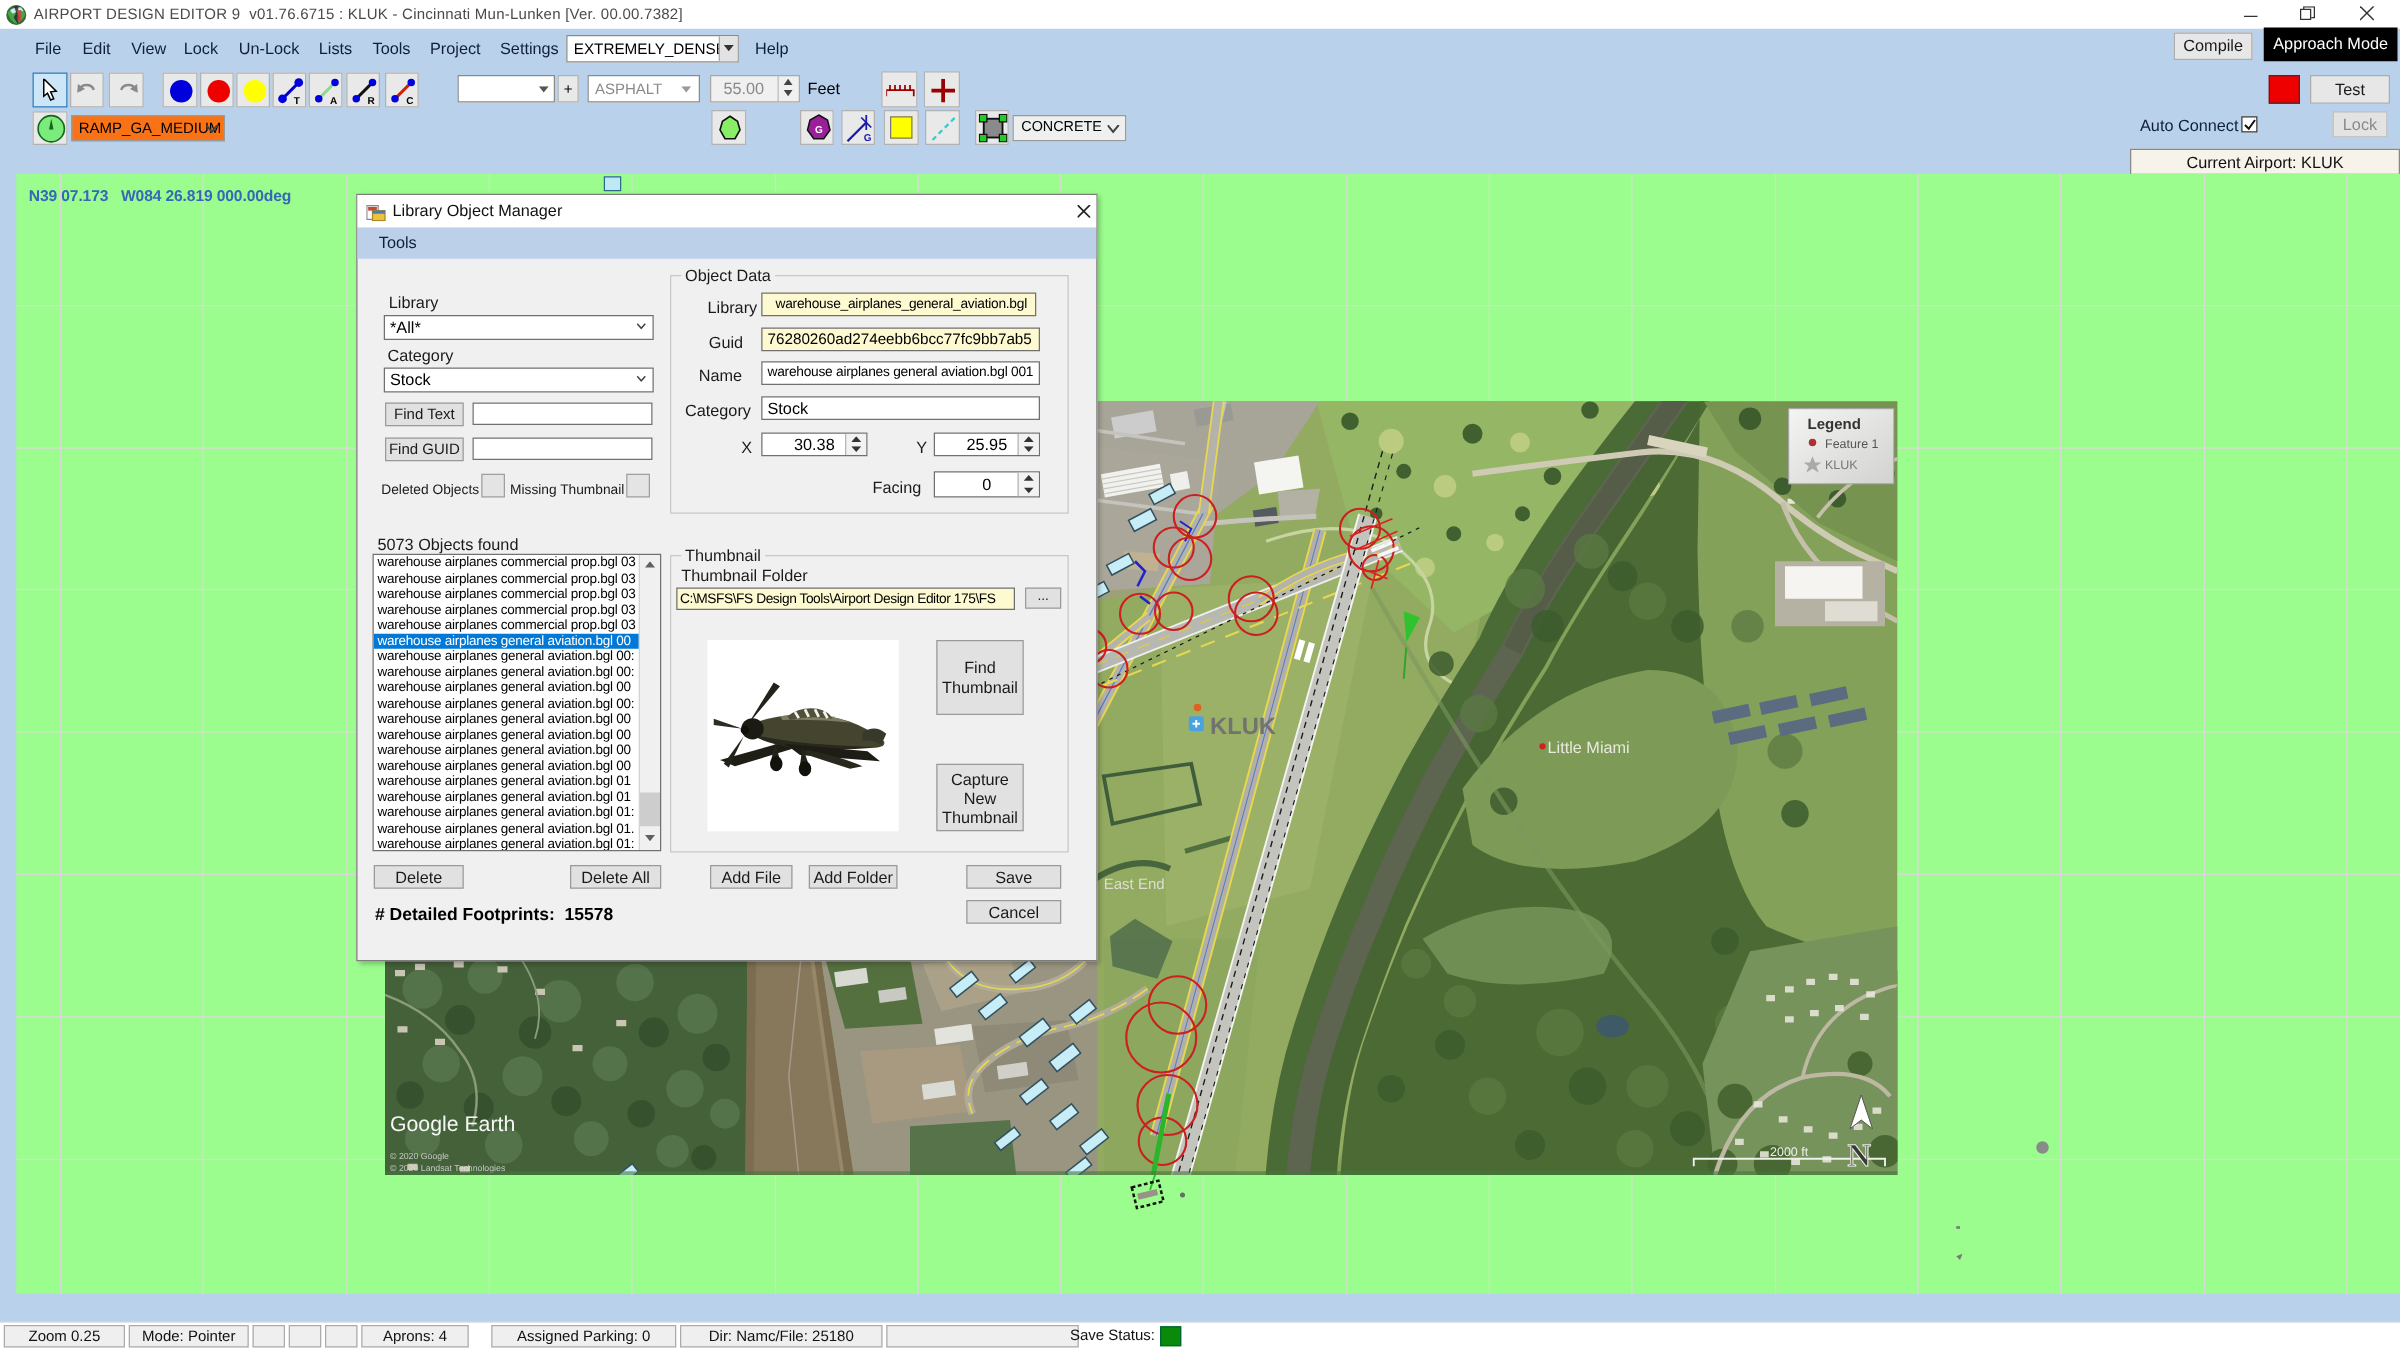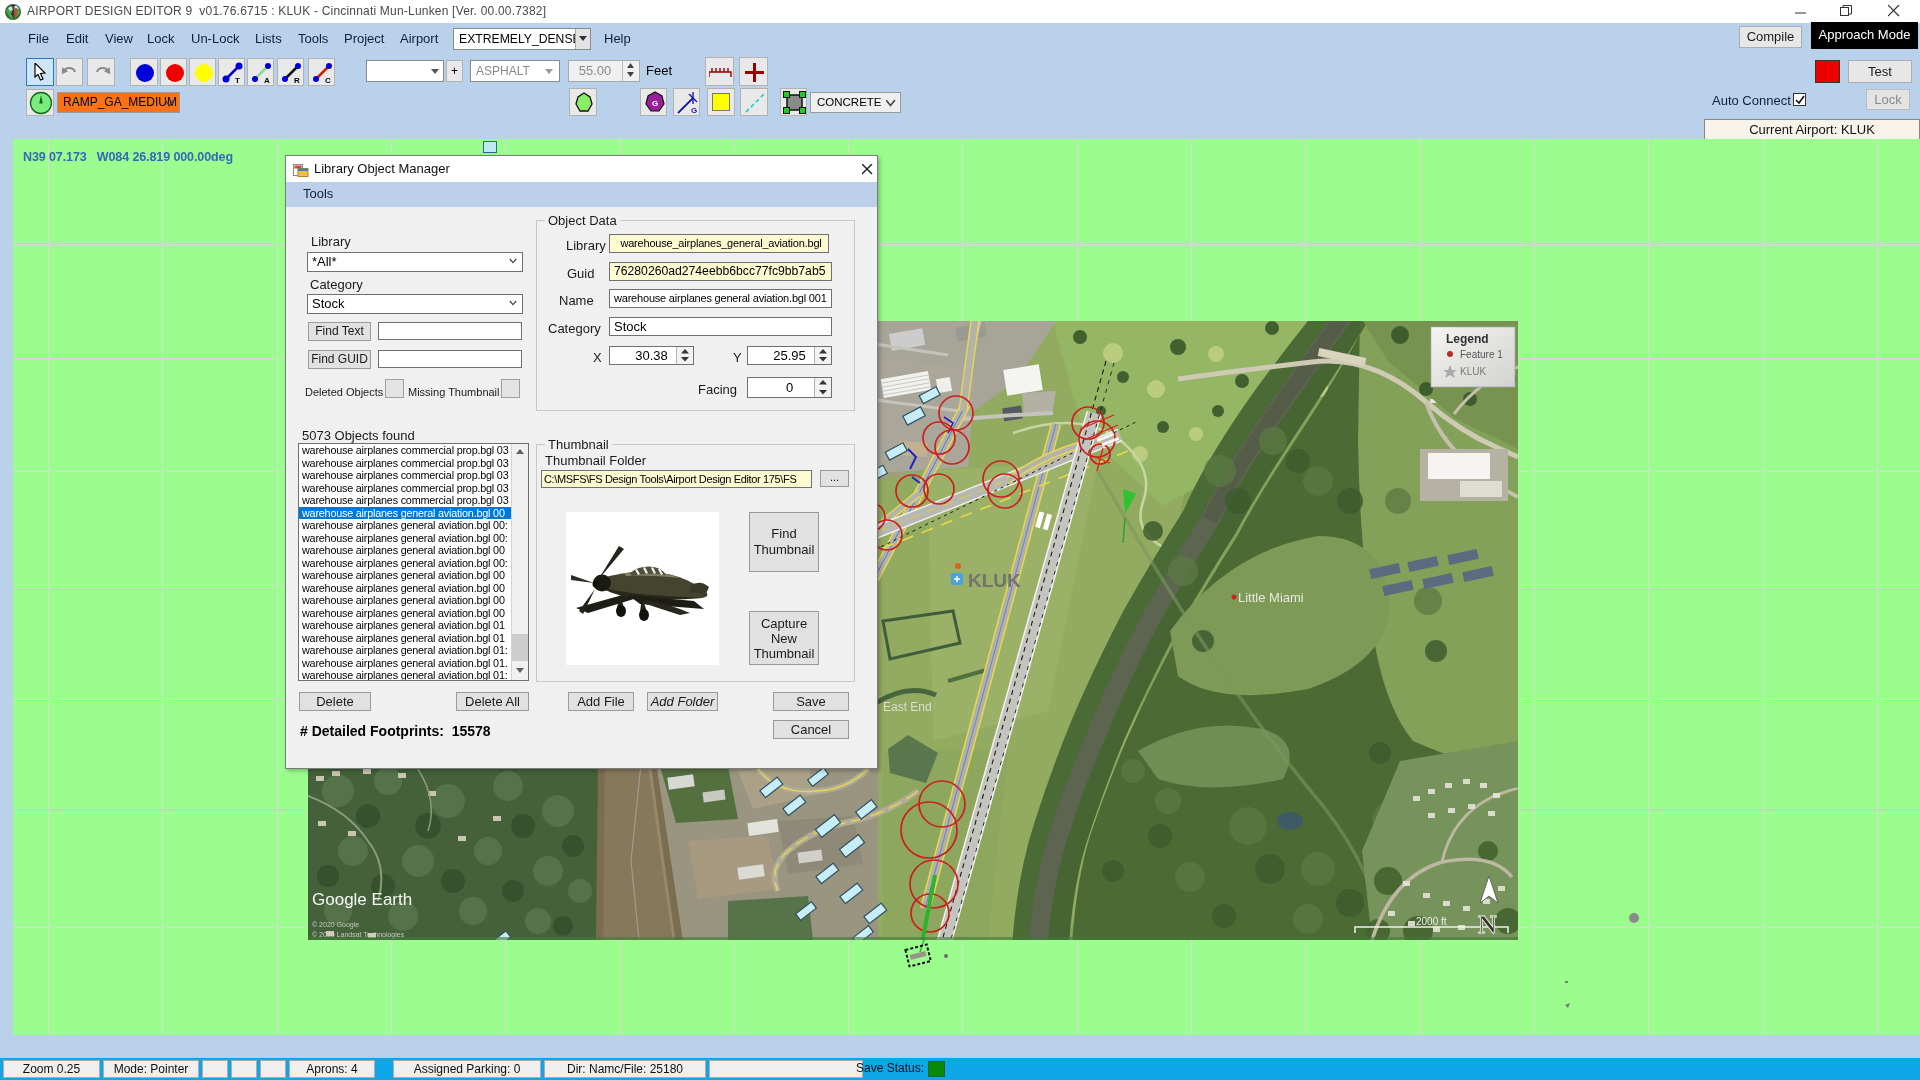--- a/index.html
+++ b/index.html
@@ -31,21 +31,21 @@
   .glabel { position:absolute; top:-8px; left:8px; background:#f0f0f0; padding:0 3px; font-size:13px; color:#1a1a1a; }
   .btn { position:absolute; background:#e1e1e1; border:1px solid #9a9a9a; font-size:13px; color:#1a1a1a; text-align:center; }
   .field { position:absolute; background:#fff; border:1px solid #707070; font-size:13px; color:#000; padding-left:4px; white-space:nowrap; overflow:hidden; }
   .yfield { background:#fdf9d1; }
   .lbl { position:absolute; font-size:13px; color:#1a1a1a; }
   .sp { position:absolute; right:0; top:0; bottom:0; width:17px; border-left:1px solid #b5b5b5; background:#f2f2f2; }
   .sp svg { position:absolute; left:4px; }
 
   
   #sb1 { left:0; top:1035px; width:1920px; height:22px; background:#f0f0f0; border-top:1px solid #d8d8d8; }
-  #sb2 { left:0; top:1057px; width:1920px; height:23px; background:#0ea5e9; border-top:1px solid #c8c8c8; }
+  #sb2 { left:0; top:1057px; width:1920px; height:23px; background:#ffffff; border-top:1px solid #c8c8c8; }
   .cell { position:absolute; top:2px; height:18px; border:1px solid #ababab; background:#efefef; font-size:12px; color:#111; text-align:center; }
 </style>
 </head>
 <body>
 <div id="app">
 
   <div class="abs" id="titlebar"></div>
   <svg class="abs" style="left:4px; top:2px;" width="20" height="20" viewBox="0 0 20 20">
     <circle cx="9" cy="10" r="8" fill="#2f6f2f"></circle>
     <path d="M2 8 Q6 4 11 5 Q16 6 16 10 Q14 15 9 17 Q4 15 2 8" fill="#4aa34a"></path>
@@ -67,21 +67,21 @@
   </svg>
 
   <div class="abs menuitem" style="left:28px;">File</div>
   <div class="abs menuitem" style="left:66px;">Edit</div>
   <div class="abs menuitem" style="left:105px;">View</div>
   <div class="abs menuitem" style="left:147px;">Lock</div>
   <div class="abs menuitem" style="left:191px;">Un-Lock</div>
   <div class="abs menuitem" style="left:255px;">Lists</div>
   <div class="abs menuitem" style="left:298px;">Tools</div>
   <div class="abs menuitem" style="left:344px;">Project</div>
-  <div class="abs menuitem" style="left:400px;">Airport</div>
+  <div class="abs menuitem" style="left:400px;">Settings</div>
   <div class="abs combo" style="left:453px; top:28px; width:138px; height:22px; line-height:20px; padding-left:5px; font-size:12.2px;">EXTREMELY_DENSE
     <span style="position:absolute; right:0; top:0; width:15px; height:20px; background:#e3e3e3; border-left:1px solid #aaa;">
         <svg style="position:absolute;left:3px;top:7px;" width="9" height="6">
           <path d="M0 0 L4 5 L8 0 Z" fill="#333"></path>
         </svg>
       </span>
   </div>
   <div class="abs menuitem" style="left:604px;">Help</div>
   <div class="abs btn" style="left:1739px; top:26px; width:63px; height:22px; line-height:20px; background:#e7e7e7; border-color:#adadad;">Compile</div>
   <div class="abs" style="left:1811px; top:22px; width:107px; height:27px; background:#000; color:#fff; font-size:13px; text-align:center; line-height:26px;">Approach Mode</div>
@@ -831,21 +831,21 @@
     <div class="btn" style="left:463px; top:356px; width:70px; height:60px; font-size:13px;">
         <div style="margin-top:13px; line-height:16px;">Find<br>Thumbnail</div>
       </div>
     <div class="btn" style="left:463px; top:455px; width:70px; height:54px; font-size:13px;">
         <div style="margin-top:4px; line-height:15px;">Capture<br>New<br>Thumbnail</div>
       </div>
 
     <div class="btn" style="left:13px; top:536px; width:72px; height:19px; line-height:17px;">Delete</div>
     <div class="btn" style="left:170px; top:536px; width:73px; height:19px; line-height:17px;">Delete All</div>
     <div class="btn" style="left:282px; top:536px; width:66px; height:19px; line-height:17px;">Add File</div>
-    <div class="btn" style="left:361px; top:536px; width:71px; height:19px; line-height:17px;font-style:italic;">Add Folder</div>
+    <div class="btn" style="left:361px; top:536px; width:71px; height:19px; line-height:17px;">Add Folder</div>
     <div class="btn" style="left:487px; top:536px; width:76px; height:19px; line-height:17px;">Save</div>
     <div class="btn" style="left:487px; top:564px; width:76px; height:19px; line-height:17px;">Cancel</div>
     <div style="position:absolute; left:14px; top:567px; font-size:14px; font-weight:bold; color:#000;">#&nbsp;Detailed Footprints:&nbsp; 15578</div>
   </div>
 
   <div class="abs" id="sb2">
     <div class="cell" style="left:3px; width:97px; line-height:16px;">Zoom 0.25</div>
     <div class="cell" style="left:103px; width:96px; line-height:16px;">Mode: Pointer</div>
     <div class="cell" style="left:202px; width:26px;"></div>
     <div class="cell" style="left:231px; width:26px;"></div>

